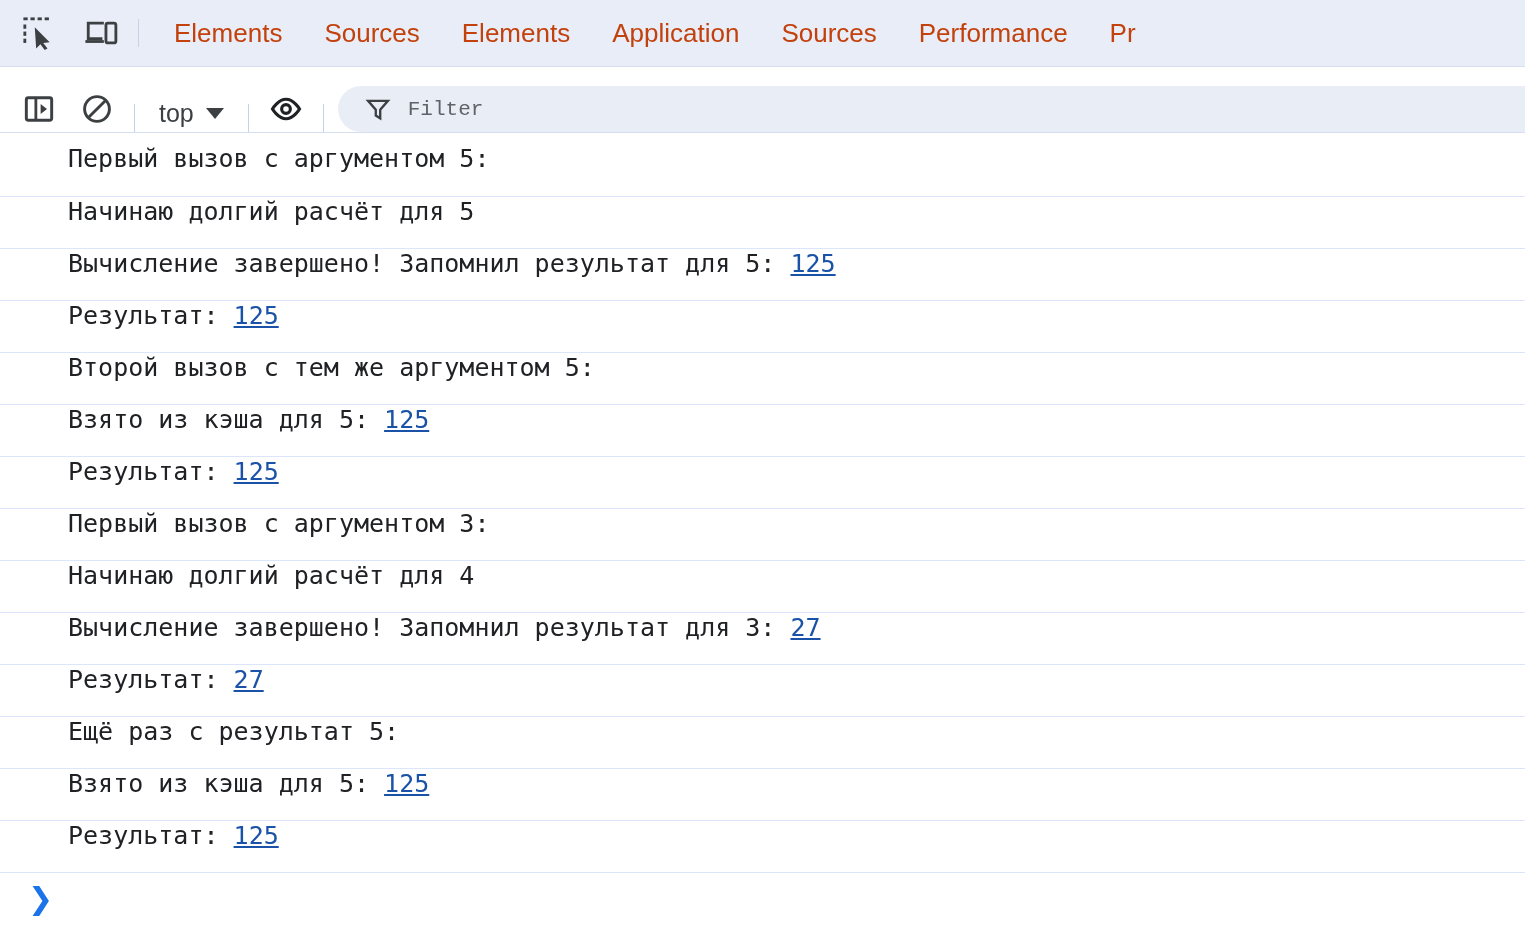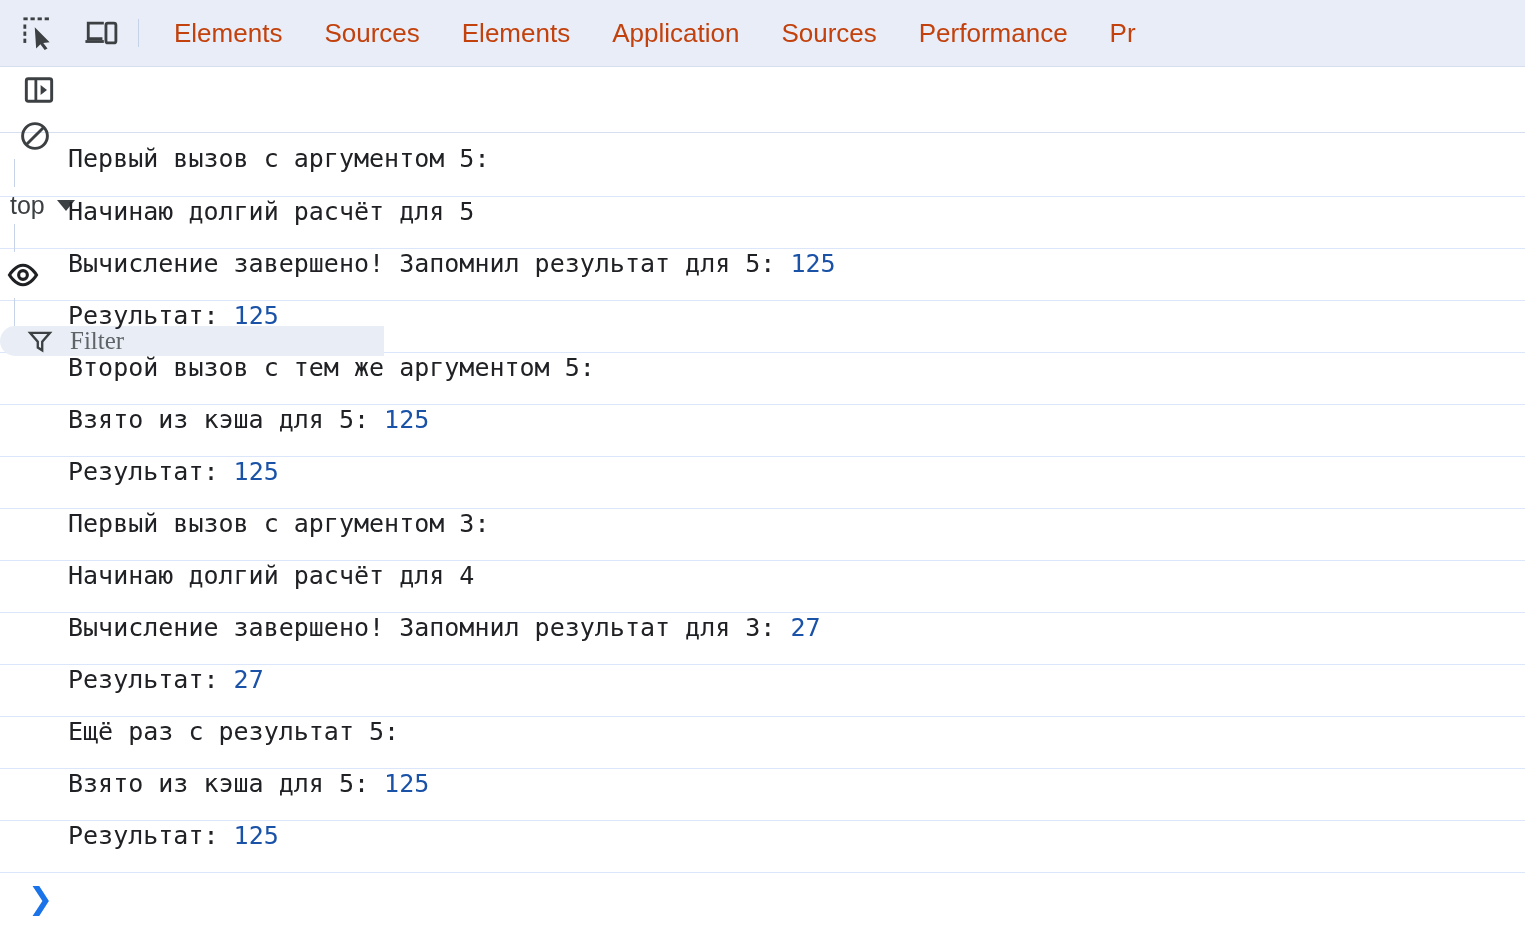--- a/index.html
+++ b/index.html
@@ -76,24 +76,23 @@
     height: 7px;
     border-radius: 4px;
     background: #1a73e8;
   }
 
   
   .console-toolbar {
     height: 66px;
     background: #ffffff;
     display: flex;
-    align-items: flex-start;
+    align-items: flex-end;
     box-sizing: border-box;
     border-bottom: 1px solid #d6dff0;
-    flex-direction: column;
   }
   .ct-icon {
     width: 46px;
     height: 46px;
     display: flex;
     align-items: center;
     justify-content: center;
     flex: 0 0 auto;
     cursor: pointer;
   }
@@ -126,22 +125,22 @@
     align-items: center;
     gap: 14px;
     padding-left: 26px;
     min-width: 0;
     cursor: text;
   }
   .filter-input {
     border: 0;
     outline: 0;
     background: transparent;
-    font-family: Liberation Serif, serif;
-    font-size: 25px;
+    font-family: Liberation Mono, monospace;
+    font-size: 21px;
     color: #1d4ed8;
     flex: 1 1 auto;
     min-width: 0;
   }
   .filter-input::placeholder { color: #5f6368; opacity: 1; }
 
   
   .console-body {
     background: #ffffff;
     padding-top: 11px;
@@ -151,21 +150,21 @@
     display: flex;
     padding-left: 68px;
     box-sizing: border-box;
     border-top: 1px solid #dbe6fb;
     font-family: "DejaVu Sans Mono", monospace;
     font-size: 25px;
     color: #202124;
     white-space: pre;
   }
   .msg-row:first-child { border-top: 0; }
-  .num { color: #1a52a8; }
+  .num { color: #1a52a8; text-decoration: underline; }
 
   .prompt-row {
     height: 52px;
     display: flex;
     align-items: center;
     padding-left: 28px;
     border-top: 1px solid #dbe6fb;
     cursor: text;
   }
   .prompt-chevron {

